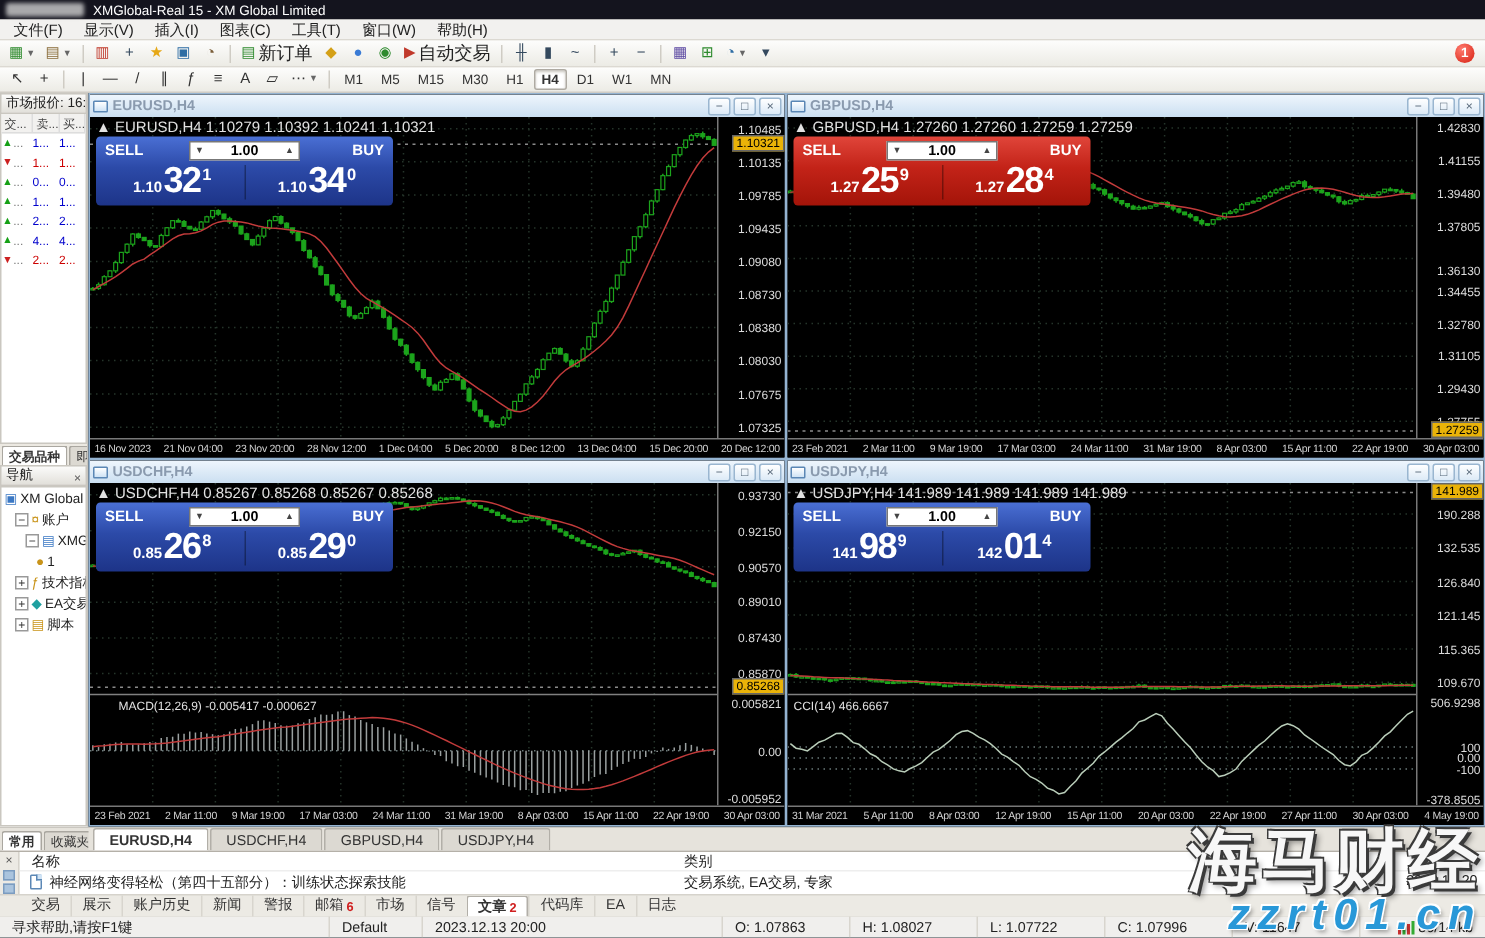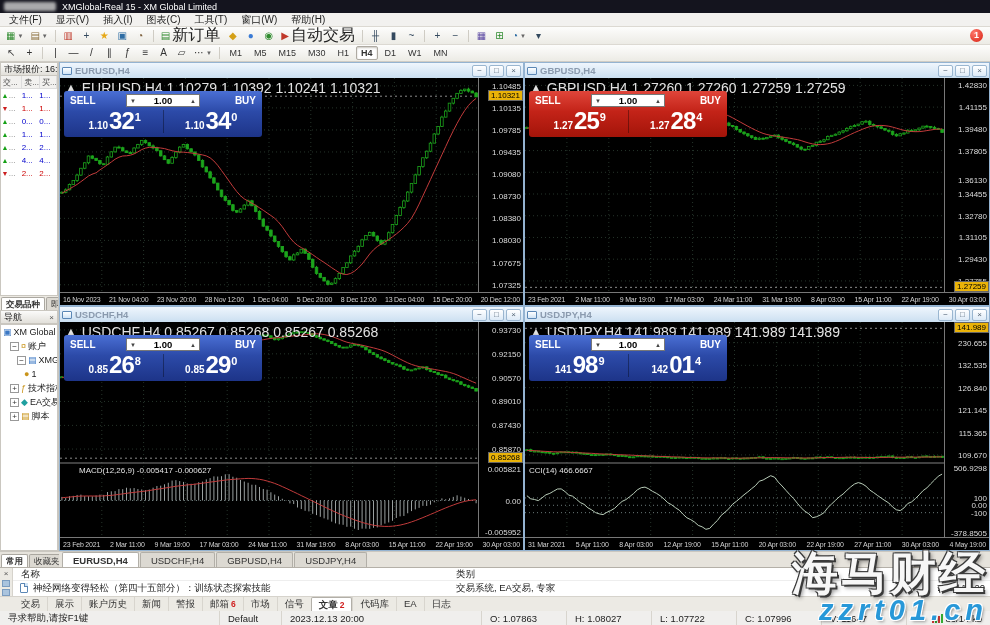--- a/index.html
+++ b/index.html
@@ -11,30 +11,30 @@
   #titlebar{height:13px;background:#14141e;color:#fff;font-size:9px;display:flex;align-items:center;padding-left:4px;gap:6px;}
   .blurblob{width:52px;height:9px;background:#cfcfcf;border-radius:2px;filter:blur(1.5px);opacity:.8;}
   
   #menubar{height:14px;background:#f2f1ef;border-bottom:1px solid #dcd9d2;display:flex;align-items:center;font-size:10px;color:#222;padding-left:2px;}
   .menu-item{padding:0 7px;cursor:default;}
   
   #toolbar1{height:18px;background:linear-gradient(#fdfdfc,#ecebe5);border-bottom:1px solid #dcd9d2;display:flex;align-items:center;padding-left:3px;gap:1px;}
   #toolbar2{height:17px;background:linear-gradient(#fdfdfc,#ecebe5);border-bottom:1px solid #cfccc5;display:flex;align-items:center;padding-left:3px;gap:1px;}
   .tbtn{height:15px;min-width:17px;display:flex;align-items:center;justify-content:center;font-size:10px;border:1px solid transparent;border-radius:2px;padding:0 2px;gap:2px;color:#333;}
   .tbtn .g{font-size:10px;line-height:10px;}
-  .tbtn .lbl{font-size:16px;color:#222;}
+  .tbtn .lbl{font-size:12px;color:#222;}
   .tbtn .dd{font-size:6px;color:#666;}
   .tsep{width:1px;height:12px;background:#cfccc4;margin:0 3px;}
   .notif{margin-left:auto;margin-right:7px;width:13px;height:13px;border-radius:50%;background:radial-gradient(circle at 35% 30%,#ff7a6e,#d61f10);color:#fff;font-size:9px;font-weight:bold;text-align:center;line-height:13px;}
   .tf{font-size:9px;color:#333;padding:1px 4px;border:1px solid transparent;border-radius:2px;margin:0 0.5px;}
   .tf.active{background:#fff;border-color:#aeaaa2;box-shadow:inset 0 1px 2px #c9c6bf;font-weight:bold;}
   
   #main{display:flex;height:489px;}
   #leftcol{width:59px;display:flex;flex-direction:column;background:#f0efed;border-right:1px solid #c8c5be;}
-  .panel-title{height:14px;background:linear-gradient(#fbfbfa,#e2e0da);border:1px solid #cac7c0;display:flex;align-items:center;justify-content:space-between;font-size:9px;color:#222;padding:0 3px;white-space:nowrap;overflow:hidden;}
+  .panel-title{height:14px;background:linear-gradient(#fbfbfa,#e2e0da);border:1px solid #cac7c0;display:flex;align-items:flex-end;justify-content:space-between;font-size:9px;color:#222;padding:0 3px;white-space:nowrap;overflow:hidden;}
   .panel-x{font-size:8px;color:#555;flex:none;}
   #mw-table{background:#fff;border-left:1px solid #cac7c0;border-right:1px solid #cac7c0;}
   .mw-hdr{display:flex;height:13px;background:#f2f1ef;border-bottom:1px solid #ddd;font-size:8px;color:#444;align-items:center;}
   .mw-hdr span{border-right:1px solid #ddd;padding-left:2px;height:100%;display:flex;align-items:center;}
   .mw-c1{width:22px;} .mw-c2{width:18px;} .mw-c3{width:17px;}
   .mw-row{display:flex;height:13px;align-items:center;font-size:8px;}
   .mw-ico{width:8px;text-align:center;font-size:7px;}
   .mw-sym{width:13px;color:#777;}
   .mw-v{width:18px;white-space:nowrap;overflow:hidden;}
   .up .mw-v{color:#0000cc;} .down .mw-v{color:#cc0000;}
@@ -50,21 +50,21 @@
   
   #mdi{flex:1;display:grid;grid-template-columns:465px 1fr;grid-template-rows:244px 1fr;background:#7f9db9;}
   .cw{position:relative;border:1px solid #94b3d1;background:#000;display:flex;flex-direction:column;overflow:hidden;}
   .cw-tb{height:15px;flex:none;background:linear-gradient(#eff6fd,#cbdff1);display:flex;align-items:center;gap:3px;padding:0 2px;}
   .cw-ico{width:10px;height:8px;border:1px solid #5b87b5;background:linear-gradient(#fff,#cfe3f5);border-radius:1px;flex:none;}
   .cw-title{font-size:9.5px;font-weight:bold;color:#8a9aae;flex:1;white-space:nowrap;overflow:hidden;}
   .cw-btns{display:flex;gap:2px;flex:none;}
   .cw-btn{width:15px;height:12px;border:1px solid #9ab6d0;background:linear-gradient(#fff,#dceaf7);font-size:8px;line-height:10px;text-align:center;color:#567;border-radius:2px;}
   .cw-body{flex:1;position:relative;background:#000;}
   .plot-svg{position:absolute;left:0;top:0;}
-  .ohlc{position:absolute;top:2px;left:4px;font-size:14px;color:#e2e2e2;z-index:5;white-space:nowrap;}
+  .ohlc{position:absolute;top:2px;left:4px;font-size:10px;color:#e2e2e2;z-index:5;white-space:nowrap;}
   .sublabel{position:absolute;left:4px;font-size:8px;color:#e2e2e2;z-index:5;white-space:nowrap;}
   .axis{position:absolute;top:0;right:0;bottom:13px;width:45px;border-left:1px solid #787878;background:#000;z-index:4;}
   .tick{position:absolute;right:2px;font-size:8px;color:#dcdcdc;white-space:nowrap;}
   .curbox{position:absolute;right:0;background:#eab308;color:#000;font-size:8px;padding:0 2px;border:1px solid #666;z-index:6;white-space:nowrap;}
   .dates{position:absolute;left:0;right:0;bottom:0;height:13px;border-top:1px solid #787878;display:flex;justify-content:space-between;align-items:center;padding:0 3px;font-size:7px;letter-spacing:-0.2px;color:#d2d2d2;background:#000;overflow:hidden;white-space:nowrap;z-index:5;}
   
   .ocp{position:absolute;left:4px;top:13px;width:198px;z-index:10;border-radius:3px;padding:2px 3px 3px;color:#fff;box-shadow:0 1px 3px rgba(0,0,0,.5);}
   .ocp.blue{background:linear-gradient(180deg,#4a6fd4 0%,#2c4aa8 45%,#1d3488 100%);}
   .ocp.red{background:linear-gradient(180deg,#e0453a 0%,#c32318 45%,#a31409 100%);}
   .ocp-top{display:flex;align-items:center;height:15px;gap:2px;}
@@ -1665,21 +1665,21 @@
                 </div>
                 <div class="ocp-div"></div>
                 <div class="ocp-price">
                   <span class="sm">142</span>
                   <span class="bg">01</span>
                   <span class="sp">4</span>
                 </div>
               </div>
             </div>
             <div class="axis">
-              <span class="tick" style="top: 16.6996px;">230.655</span>
+              <span class="tick" style="top: 16.6996px;">190.288</span>
               <span class="tick" style="top: 39.3379px;">132.535</span>
               <span class="tick" style="top: 61.6433px;">126.840</span>
               <span class="tick" style="top: 83.9487px;">121.145</span>
               <span class="tick" style="top: 106.587px;">115.365</span>
               <span class="tick" style="top: 128.892px;">109.670</span>
               <span class="curbox" style="top: 0.30975px;">141.989</span>
               <span class="tick" style="top: 141.913px;">506.9298</span>
               <span class="tick" style="top: 171.919px; margin-left: 40px;">100</span>
               <span class="tick" style="top: 179.293px;">0.00</span>
               <span class="tick" style="top: 186.667px;">-100</span>

